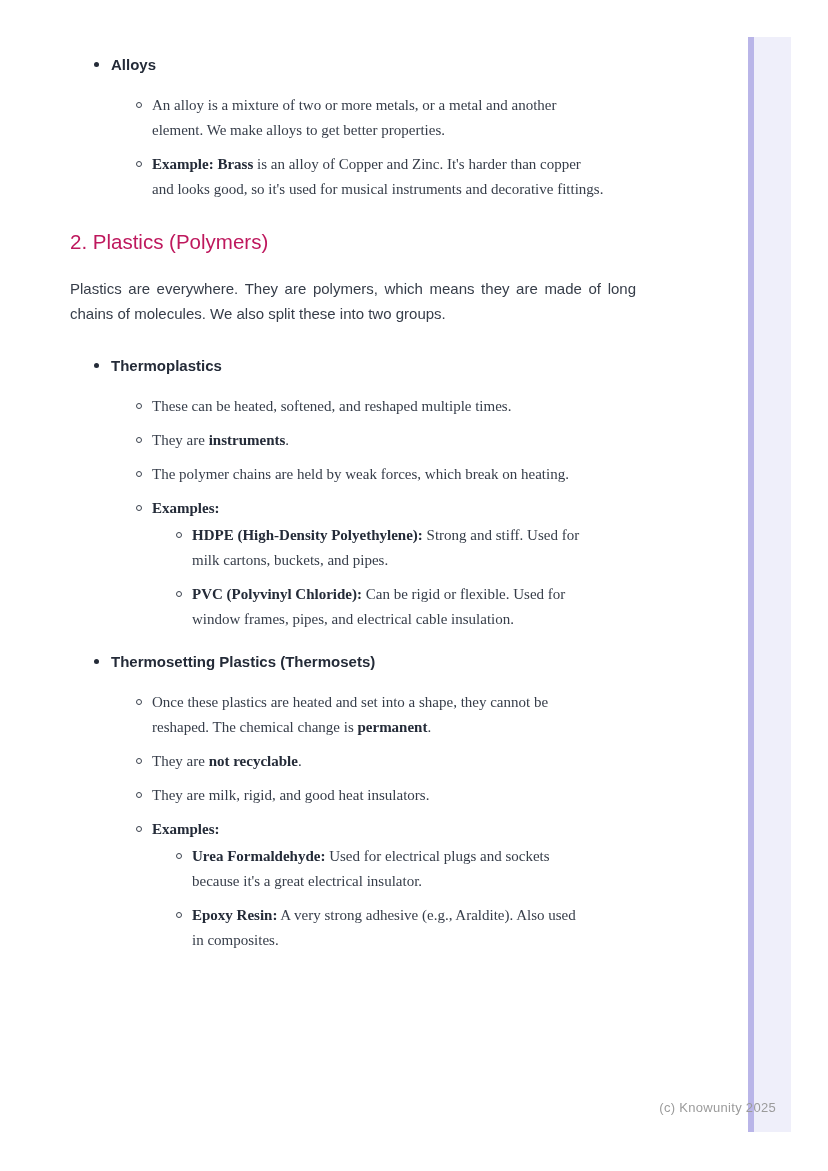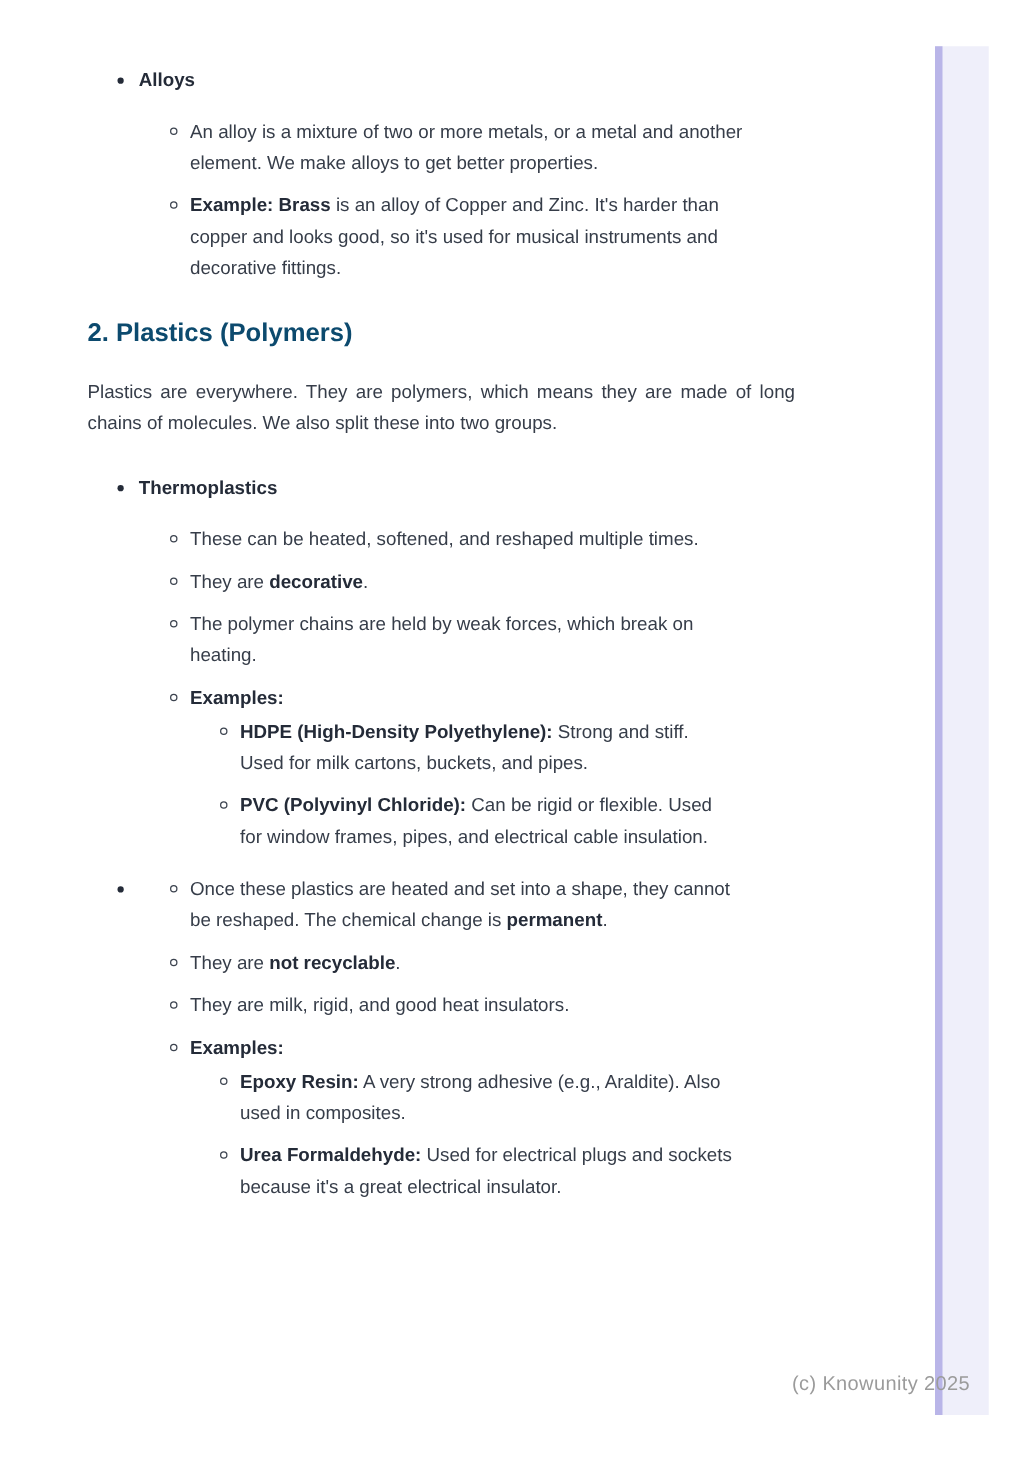--- a/index.html
+++ b/index.html
@@ -18,53 +18,53 @@
     left: 748px; top: 37px;
     width: 37px; height: 1095px;
     background: #efeffa;
     border-left: 6px solid #b9b5e8;
     z-index: 1;
   }
 
   .watermark {
     position: absolute;
     top: 1101px; right: 52px;
-    font-size: 16px;
+    font-size: 13px;
     line-height: 14px;
     color: #9b9b9b;
     z-index: 2;
     letter-spacing: 0.3px;
   }
 
   .content {
     position: absolute;
     left: 70px; top: 36px;
     width: 566px;
     font-size: 15px;
     line-height: 25px;
     z-index: 3;
   }
 
   h2 {
     font-size: 20.5px;
     line-height: 27px;
-    font-weight: 700;
-    color: #0c4a6e;
+    font-weight: 400;
+    color: #be185d;
     margin: 26px 0 21px 0;
   }
 
   p.intro {
     margin: 0 0 27px 0;
     text-align: justify;
   }
 
   ul { list-style: none; margin: 16px; padding: 0; }
 
   .l1 > li { position: relative; padding-left: 25px; margin-bottom: 17px; }
-  .l2 { margin-top: 16px; }
+  .l2 { margin-top: 16px; font-family: Liberation Serif, serif; }
   .l2 > li { position: relative; padding-left: 25px; margin-bottom: 9px; }
   .l3 { margin-top: 2px; }
   .l3 > li { position: relative; padding-left: 24px; margin-bottom: 9px; }
 
   .marker { position: absolute; display: block; }
   .marker.dot {
     left: 8px; top: 10px;
     width: 5px; height: 5px;
     border-radius: 50%;
     background: #242b38;
@@ -115,21 +115,21 @@
     <li>
       <span class="marker dot"></span>
       <span class="b">Thermoplastics</span>
       <ul class="l2">
         <li>
           <span class="marker circle"></span>
           <span>These can be heated, softened, and reshaped multiple times.</span>
         </li>
         <li>
           <span class="marker circle"></span>
-          <span>They are </span><span class="b">decorative</span><span>.</span>
+          <span>They are </span><span class="b">instruments</span><span>.</span>
         </li>
         <li>
           <span class="marker circle"></span>
           <span>The polymer chains are held by weak forces, which break on heating.</span>
         </li>
         <li>
           <span class="marker circle"></span>
           <span class="b">Examples:</span>
           <ul class="l3">
             <li>
@@ -140,44 +140,45 @@
               <span class="marker circle"></span>
               <span class="b">PVC (Polyvinyl Chloride):</span><span> Can be rigid or flexible. Used for window frames, pipes, and electrical cable insulation.</span>
             </li>
           </ul>
         </li>
       </ul>
     </li>
 
     <li>
       <span class="marker dot"></span>
+      <span class="b">Thermosetting Plastics (Thermosets)</span>
       <ul class="l2">
         <li>
           <span class="marker circle"></span>
           <span>Once these plastics are heated and set into a shape, they cannot be reshaped. The chemical change is </span><span class="b">permanent</span><span>.</span>
         </li>
         <li>
           <span class="marker circle"></span>
           <span>They are </span><span class="b">not recyclable</span><span>.</span>
         </li>
         <li>
           <span class="marker circle"></span>
           <span>They are milk, rigid, and good heat insulators.</span>
         </li>
         <li>
           <span class="marker circle"></span>
           <span class="b">Examples:</span>
           <ul class="l3">
             <li>
               <span class="marker circle"></span>
-              <span class="b">Epoxy Resin:</span><span> A very strong adhesive (e.g., Araldite). Also used in composites.</span>
+              <span class="b">Urea Formaldehyde:</span><span> Used for electrical plugs and sockets because it's a great electrical insulator.</span>
             </li>
             <li>
               <span class="marker circle"></span>
-              <span class="b">Urea Formaldehyde:</span><span> Used for electrical plugs and sockets because it's a great electrical insulator.</span>
+              <span class="b">Epoxy Resin:</span><span> A very strong adhesive (e.g., Araldite). Also used in composites.</span>
             </li>
           </ul>
         </li>
       </ul>
     </li>
   </ul>
 
 
 </div>
 

